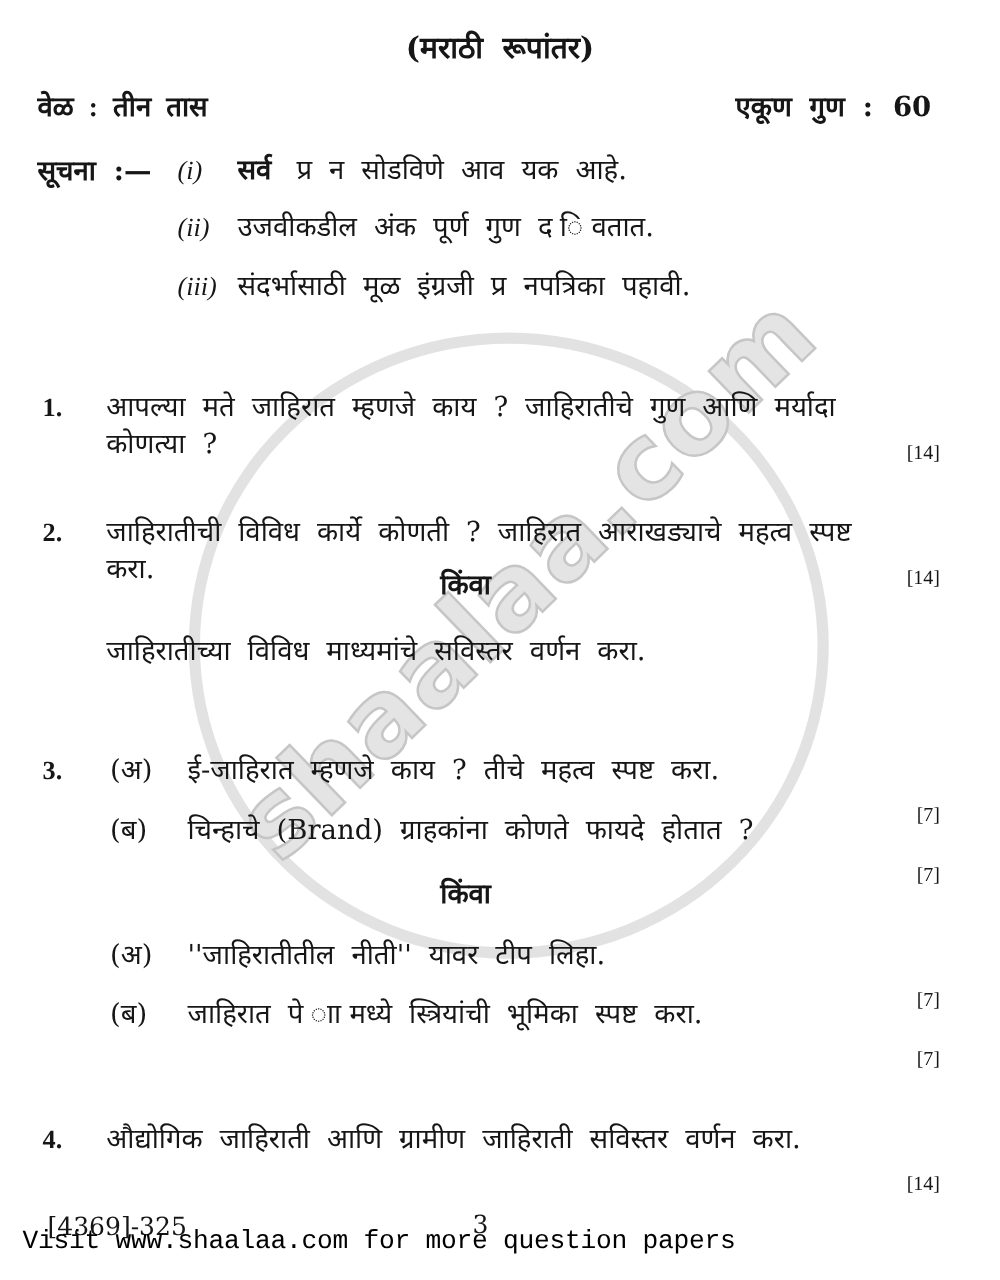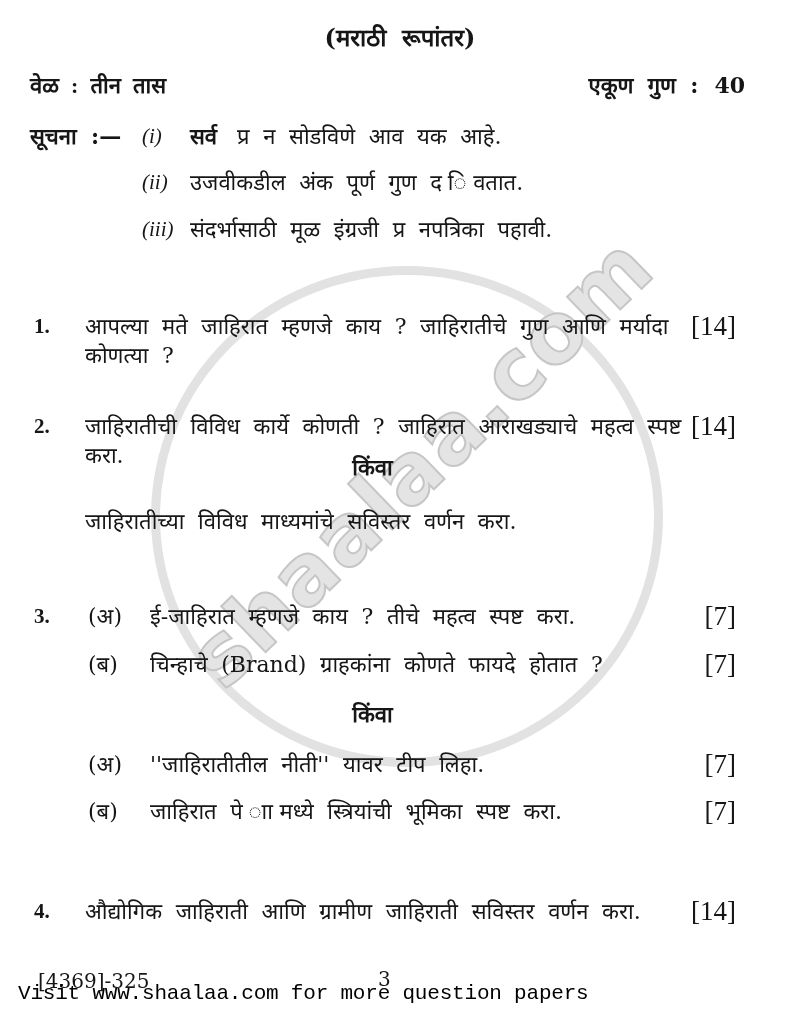--- a/index.html
+++ b/index.html
@@ -50,40 +50,40 @@
   .instr-text { position:absolute; left:190px; right:40px; }
   .lead { font-weight:bold; }
   .lead:not(:empty) { margin-right:20px; }
 
   
   .row { position:absolute; left:0; right:0; font-size:22px; line-height:29px; }
   .qnum { position:absolute; left:34px; font-weight:bold; font-size:21px; font-family:"Liberation Serif",serif; }
   .sublabel { position:absolute; left:88px; }
   .qtext { position:absolute; left:85px; right:118px; }
   .qtext.sub { left:130px;margin-left:20px; }
-  .marks { position:absolute; right:64px; font-size:27px; font-family:"Liberation Serif",serif; }
+  .marks { position:absolute; right:48px; font-size:16px; font-family:"Liberation Serif",serif;margin-top:36px; }
   .or-row { position:absolute; left:0; right:55px; text-align:center; font-weight:bold; font-size:22px; line-height:29px;font-family:Liberation Mono, monospace; }
 
   
   .paper-code { position:absolute; left:38px; top:969px; font-size:20px; }
   .page-num { position:absolute; left:378px; top:967px; font-size:20px; }
   .promo { position:absolute; left:18px; top:982px; font-family:Liberation Mono, monospace; font-size:21px; letter-spacing:-0.2px; color:#000; }
 </style>
 </head>
 <body>
 
 <div class="wm-ring"></div>
 <div class="wm-text">shaalaa.com</div>
 
 <div class="content">
 
   <div class="title dev">(मराठी रूपांतर)</div>
   <div class="time-label dev">वेळ : तीन तास</div>
   <div class="total-marks">
-    <span class="dev">एकूण गुण :</span><span class="val">40</span>
+    <span class="dev">एकूण गुण :</span><span class="val">60</span>
   </div>
 
   <div class="instr-heading dev">सूचना :—</div>
 
   <div class="instr-row" style="top:122px">
     <span class="instr-num">(i)</span>
     <span class="instr-text dev"><span class="lead">सर्व</span><span>प्र न सोडविणे आव यक आहे.</span></span>
   </div>
   <div class="instr-row" style="top:168px">
     <span class="instr-num">(ii)</span>

